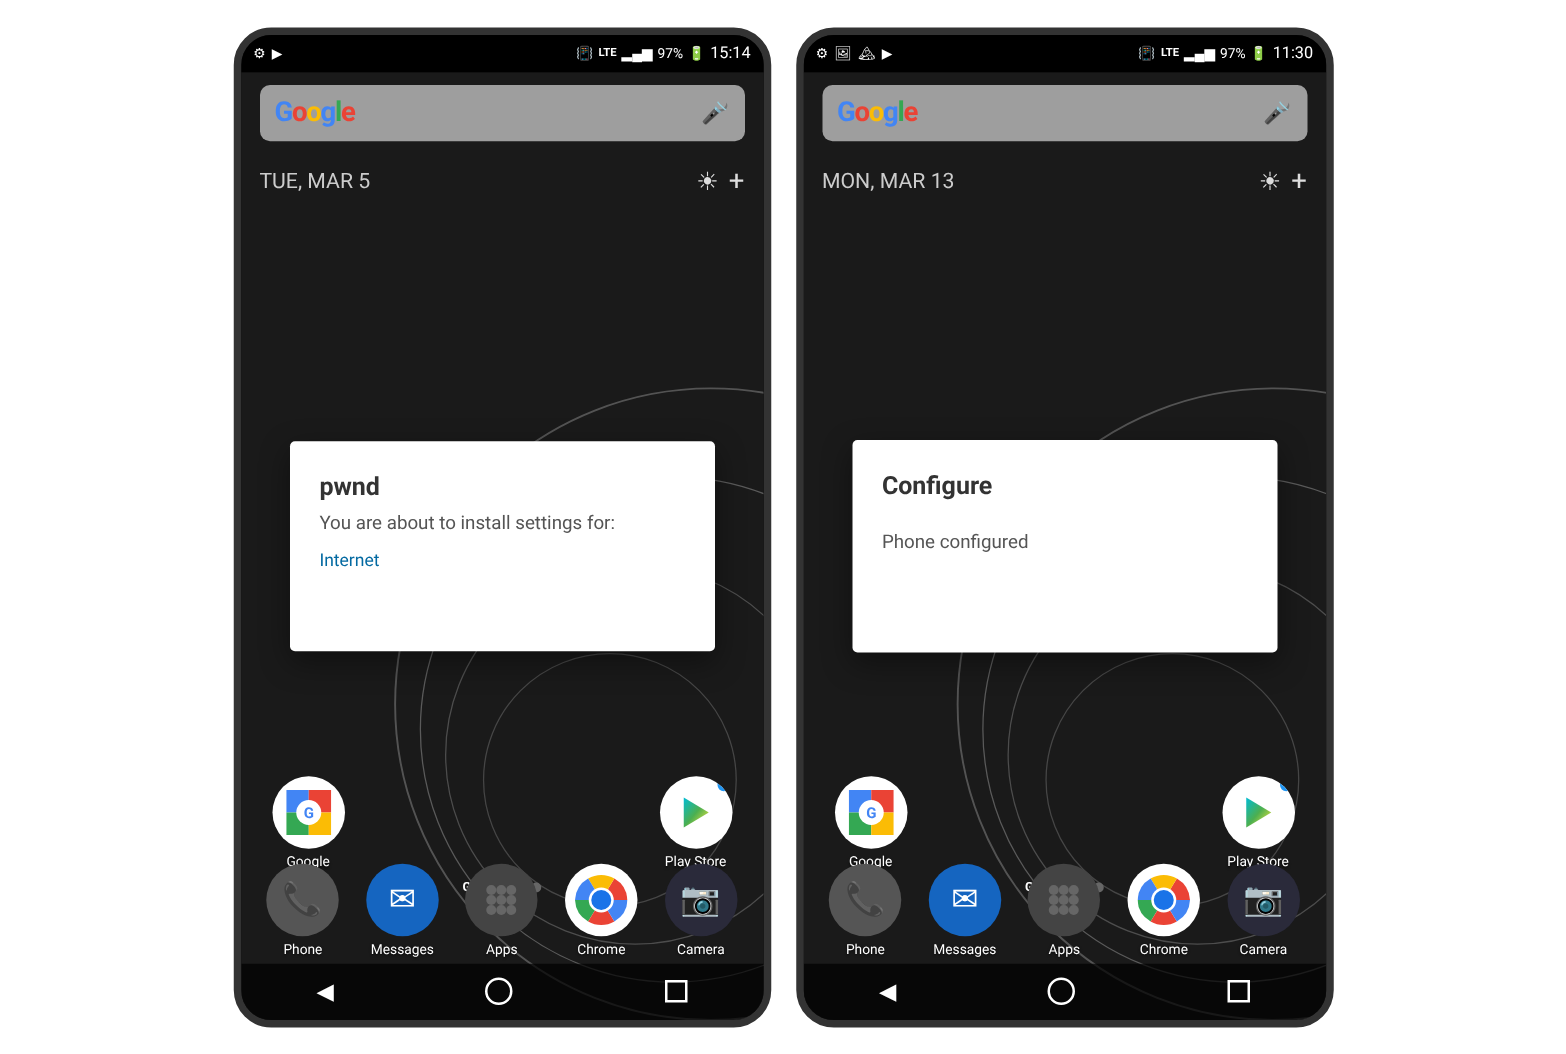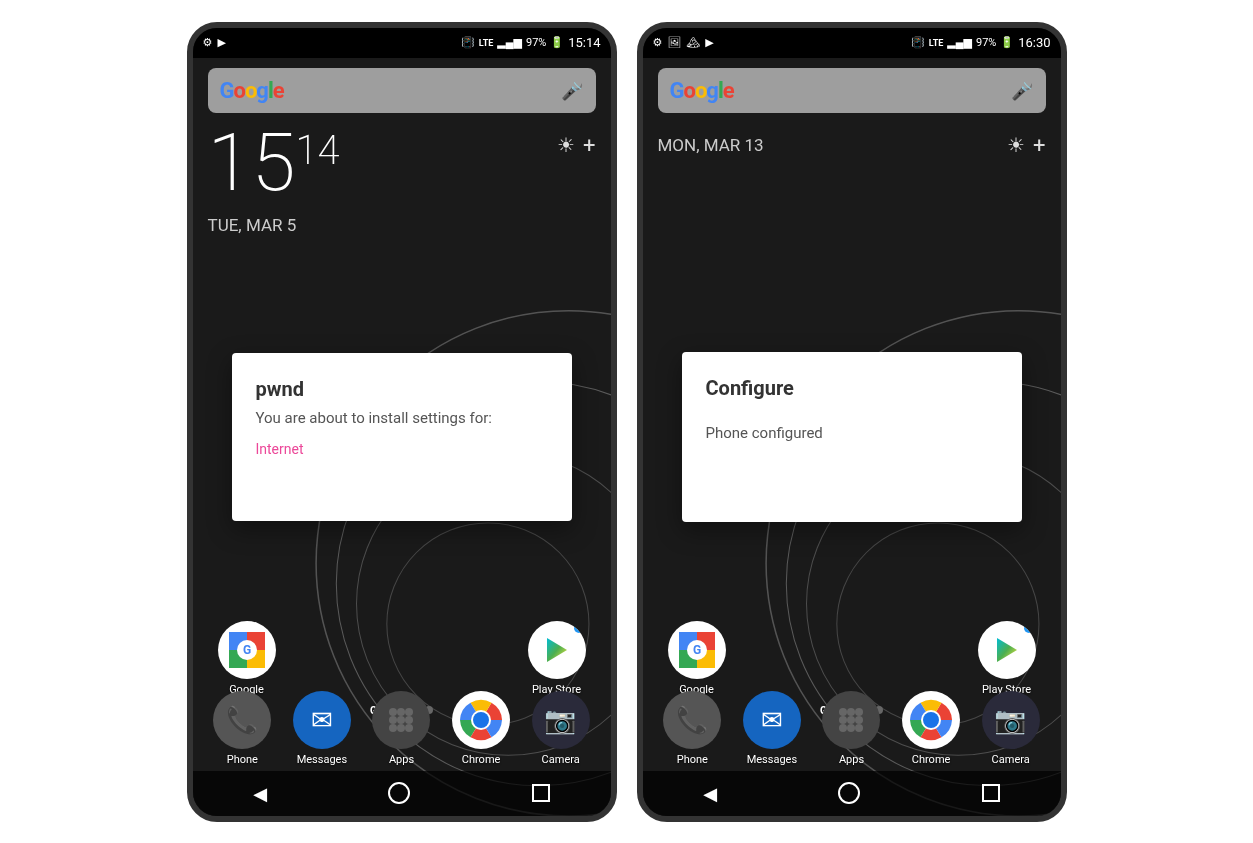--- a/index.html
+++ b/index.html
@@ -158,21 +158,21 @@
       color: #333;
       margin-bottom: 8px;
     }
     .dialog-subtitle {
       font-size: 15px;
       color: #555;
       margin-bottom: 4px;
     }
     .dialog-content {
       font-size: 14px;
-      color: #ec4899;
+      color: #0369a1;
       margin-bottom: 30px;
       padding: 10px 0;
     }
     .dialog-buttons {
       display: flex;
       justify-content: flex-end;
       gap: 20px;
     }
     .dialog-btn {
       font-size: 14px;
@@ -298,24 +298,20 @@
     </svg>
 
     <div class="google-bar">
       <span class="google-logo">
         <span class="g-blue">G</span><span class="g-red">o</span><span class="g-yellow">o</span><span class="g-blue">g</span><span class="g-green">l</span><span class="g-red">e</span>
       </span>
       <span class="mic-icon">🎤</span>
     </div>
 
     <div class="clock-area">
-      <div class="clock-main">
-        <span class="clock-hour">15</span>
-        <span class="clock-minute">14</span>
-      </div>
       <div class="clock-date">TUE, MAR 5</div>
     </div>
 
     <div class="widget-right">
       <span>☀</span>
       <span style="font-size:22px;">+</span>
     </div>
 
     <div class="dialog-overlay">
       <div class="dialog">
@@ -440,21 +436,21 @@
       <span class="status-icon">🖼</span>
       <span class="status-icon">🏔</span>
       <span class="status-icon">▶</span>
     </div>
     <div class="status-bar-right">
       <span class="status-icon">📳</span>
       <span class="status-icon" style="font-size:9px;font-weight:bold;color:#fff;">LTE</span>
       <span class="status-icon">▂▄▆</span>
       <span class="status-icon" style="font-size:11px;">97%</span>
       <span class="status-icon">🔋</span>
-      <span class="status-time">16:30</span>
+      <span class="status-time">11:30</span>
     </div>
   </div>
 
   <div class="screen-bg">
 
     <svg class="bg-svg" viewBox="0 0 430 750" preserveAspectRatio="xMidYMid slice">
       <ellipse cx="380" cy="500" rx="250" ry="250" fill="none" stroke="#aaa" stroke-width="1.5"></ellipse>
       <ellipse cx="350" cy="520" rx="200" ry="200" fill="none" stroke="#bbb" stroke-width="1"></ellipse>
       <ellipse cx="320" cy="540" rx="150" ry="150" fill="none" stroke="#999" stroke-width="1"></ellipse>
       <ellipse cx="300" cy="560" rx="100" ry="100" fill="none" stroke="#888" stroke-width="1"></ellipse>

